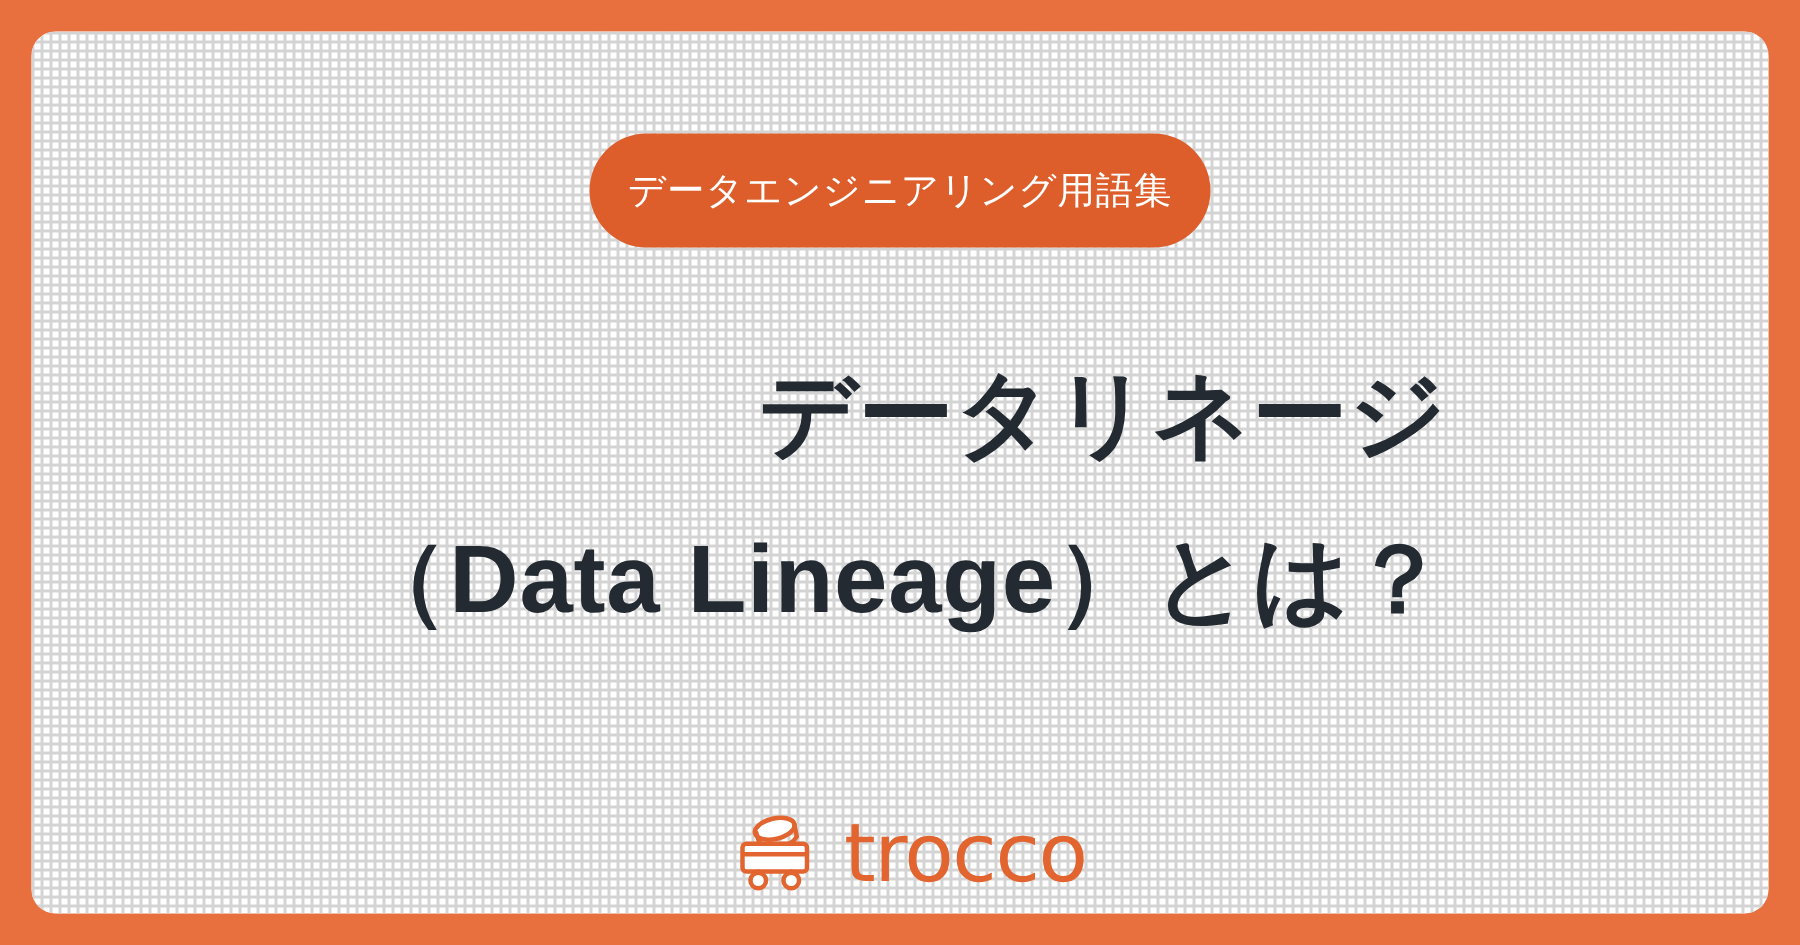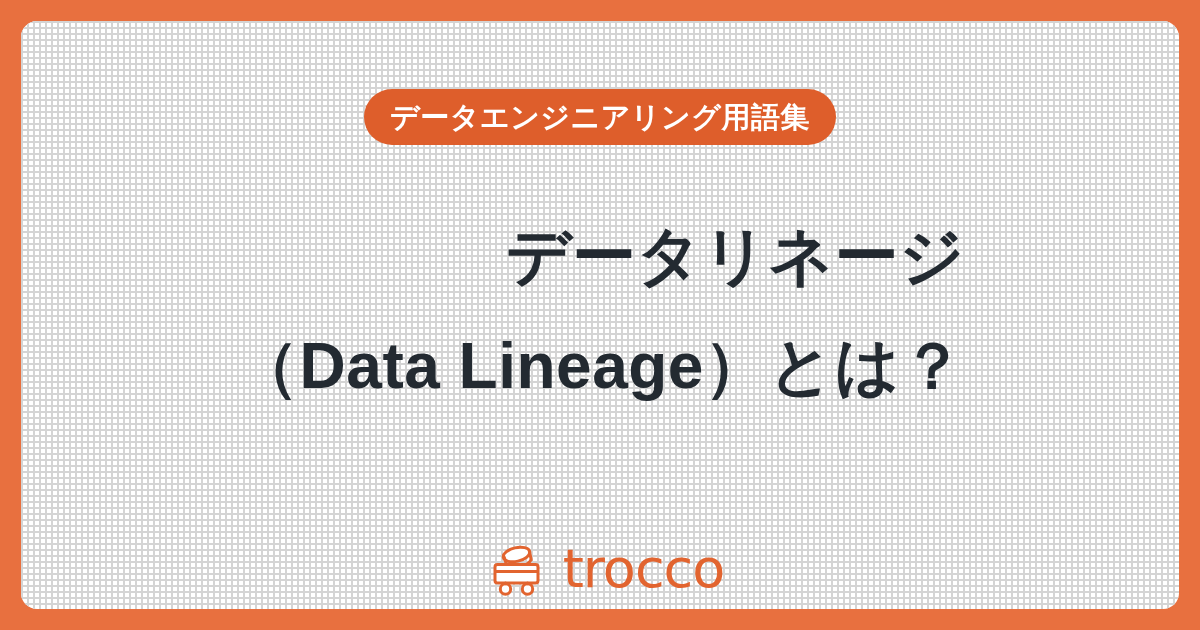--- a/index.html
+++ b/index.html
@@ -69,26 +69,26 @@
     z-index: 2;
   }
 
   
   .badge {
     margin-top: 68px;
     display: inline-flex;
     align-items: center;
     justify-content: center;
     height: 56px;
-    padding: 0 26px;
+    padding: 10px 26px;
     border-radius: 999px;
     background: #de5e2b;
     color: #ffffff;
-    font-size: 29px;
-    font-weight: 700;
+    font-size: 25px;
+    font-weight: 400;
     letter-spacing: 0.5px;
     line-height: 1;
     white-space: nowrap;
   }
 
   
   .title {
     margin-top: 56px;
     text-align: center;
     color: #232a31;
@@ -103,21 +103,21 @@
     text-align: right;
   }
 
   
   .logo {
     position: absolute;
     left: 13px;
     right: 0;
     top: 521px;
     display: flex;
-    align-items: flex-end;
+    align-items: flex-start;
     justify-content: center;
     gap: 16px;
   }
   .logo-icon {
     display: block;
     width: 58px;
     height: 52px;
   }
   .logo-text {
     color: #e2642f;

